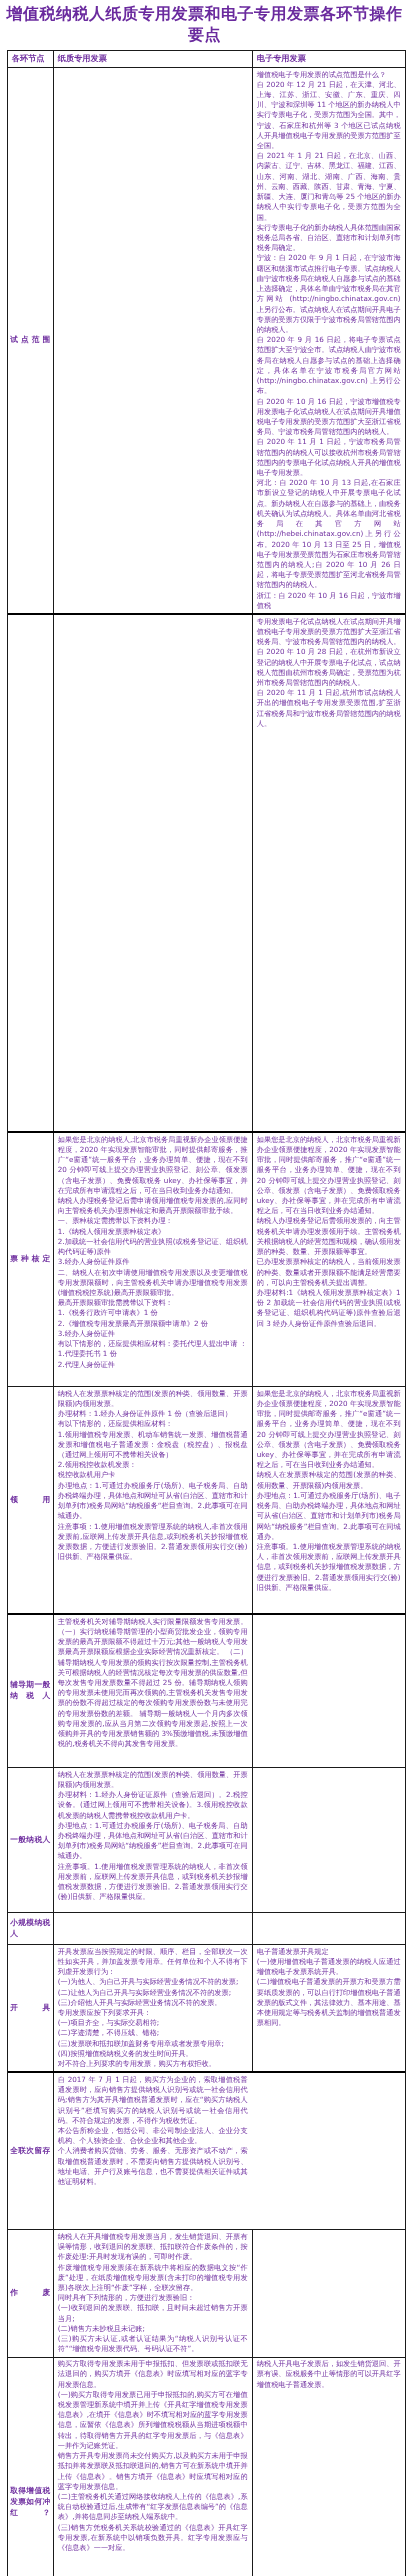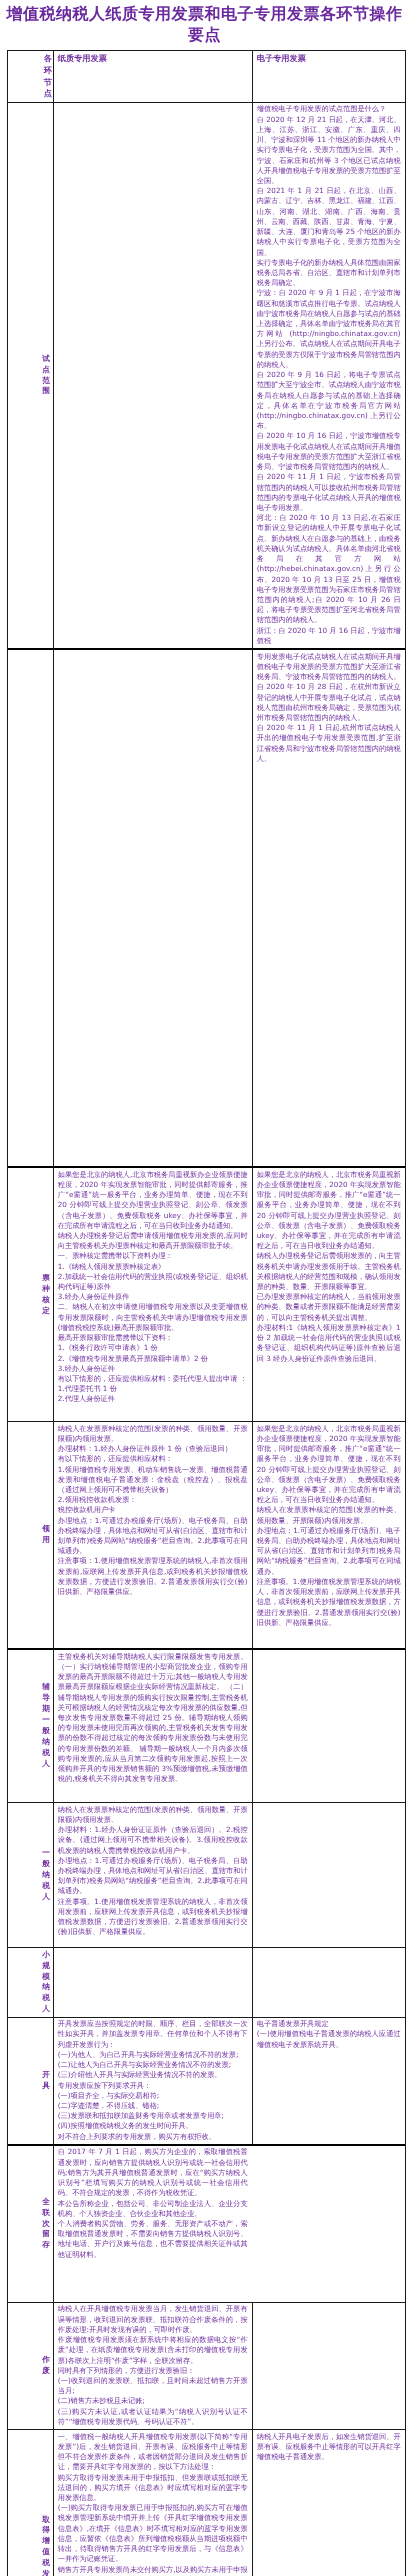--- a/index.html
+++ b/index.html
@@ -4,21 +4,21 @@
 <style>
   html,body{margin:0;padding:0;background:#ffffff;}
   .page{width:409px;background:#ffffff;font-family:"DejaVu Sans","Liberation Sans",sans-serif;color:#7030a0;}
   .doc-title{width:409px;text-align:center;font-size:16px;font-weight:bold;letter-spacing:0.5px;padding:3.6px 0 4.6px 0;color:#6a2a9e;}
   .tbl{margin-left:6.7px;width:399px;border:1px solid #1a1a1a;box-sizing:border-box;}
   .trow{display:grid;grid-template-columns:45px 199px 1fr;border-top:0.8px solid #1a1a1a;box-sizing:border-box;}
   .trow:first-child{border-top:none;}
   .trow.pbreak{border-top:2.1px solid #000000;}
   .cell{box-sizing:border-box;padding:1.5px 4.1px 2.1px 4.1px;font-size:7.2px;line-height:1.42;text-align:justify;overflow:hidden;}
   .cell p{margin:0;}
-  .label-cell{display:flex;align-items:center;justify-content:center;font-weight:bold;font-size:7.7px;text-align:justify;padding:1.5px 2.6px;margin-left:32px;}
+  .label-cell{display:flex;align-items:center;justify-content:center;font-weight:bold;font-size:7.7px;text-align:justify;padding:1.5px 2.6px;}
   .label-cell span{display:block;width:100%;text-align:justify;text-align-last:justify;}
   .body-cell{border-left:0.8px solid #1a1a1a;}
   .header-row .cell{font-weight:bold;font-size:8.2px;padding:2.1px 4.1px;text-align:left;}
   .header-row .label-cell span{text-align:left;text-align-last:left;}
   .header-row{min-height:13.4px;}
 </style>
 </head>
 <body>
 
 <div class="page">
@@ -146,20 +146,21 @@
           <p>专用发票应按下列要求开具：</p>
           <p>(一)项目齐全，与实际交易相符;</p>
           <p>(二)字迹清楚，不得压线、错格;</p>
           <p>(三)发票联和抵扣联加盖财务专用章或者发票专用章;</p>
           <p>(四)按照增值税纳税义务的发生时间开具。</p>
           <p>对不符合上列要求的专用发票，购买方有权拒收。</p>
         </div>
         <div class="cell body-cell">
           <p>电子普通发票开具规定</p>
           <p>(一)使用增值税电子普通发票的纳税人应通过增值税电子发票系统开具。</p>
+          <p>(二)增值税电子普通发票的开票方和受票方需要纸质发票的，可以自行打印增值税电子普通发票的版式文件，其法律效力、基本用途、基本使用规定等与税务机关监制的增值税普通发票相同。</p>
         </div>
       </div>
       <div class="trow pbreak" style="min-height: 158px;">
         <div class="cell label-cell">
           <span>全联次留存</span>
         </div>
         <div class="cell body-cell">
           <p>自 2017 年 7 月 1 日起，购买方为企业的，索取增值税普通发票时，应向销售方提供纳税人识别号或统一社会信用代码;销售方为其开具增值税普通发票时，应在“购买方纳税人识别号”栏填写购买方的纳税人识别号或统一社会信用代码。不符合规定的发票，不得作为税收凭证。</p>
           <p>本公告所称企业，包括公司、非公司制企业法人、企业分支机构、个人独资企业、合伙企业和其他企业。</p>
           <p>个人消费者购买货物、劳务、服务、无形资产或不动产，索取增值税普通发票时，不需要向销售方提供纳税人识别号、地址电话、开户行及账号信息，也不需要提供相关证件或其他证明材料。</p>
@@ -177,21 +178,20 @@
           <p>(二)销售方未抄税且未记账;</p>
           <p>(三)购买方未认证,或者认证结果为“纳税人识别号认证不符”“增值税专用发票代码、号码认证不符”。</p>
         </div>
         <div class="cell body-cell"></div>
       </div>
       <div class="trow" style="min-height: 290px;">
         <div class="cell label-cell">
           <span>取得增值税发票如何冲红？</span>
         </div>
         <div class="cell body-cell">
-          <p>一、增值税一般纳税人开具增值税专用发票(以下简称“专用发票”)后，发生销货退回、开票有误、应税服务中止等情形但不符合发票作废条件，或者因销货部分退回及发生销售折让，需要开具红字专用发票的，按以下方法处理：</p>
           <p>购买方取得专用发票未用于申报抵扣、但发票联或抵扣联无法退回的，购买方填开《信息表》时应填写相对应的蓝字专用发票信息。</p>
           <p>(一)购买方取得专用发票已用于申报抵扣的,购买方可在增值税发票管理新系统中填开并上传《开具红字增值税专用发票信息表》,在填开《信息表》时不填写相对应的蓝字专用发票信息，应暂依《信息表》所列增值税税额从当期进项税额中转出，待取得销售方开具的红字专用发票后，与《信息表》一并作为记账凭证。</p>
           <p>销售方开具专用发票尚未交付购买方,以及购买方未用于申报抵扣并将发票联及抵扣联退回的,销售方可在新系统中填开并上传《信息表》。销售方填开《信息表》时应填写相对应的蓝字专用发票信息。</p>
           <p>(二)主管税务机关通过网络接收纳税人上传的《信息表》,系统自动校验通过后,生成带有“红字发票信息表编号”的《信息表》,并将信息同步至纳税人端系统中。</p>
           <p>(三)销售方凭税务机关系统校验通过的《信息表》开具红字专用发票,在新系统中以销项负数开具。红字专用发票应与《信息表》一一对应。</p>
         </div>
         <div class="cell body-cell">
           <p>纳税人开具电子发票后，如发生销货退回、开票有误、应税服务中止等情形的可以开具红字增值税电子普通发票。</p>
         </div>
       </div>

